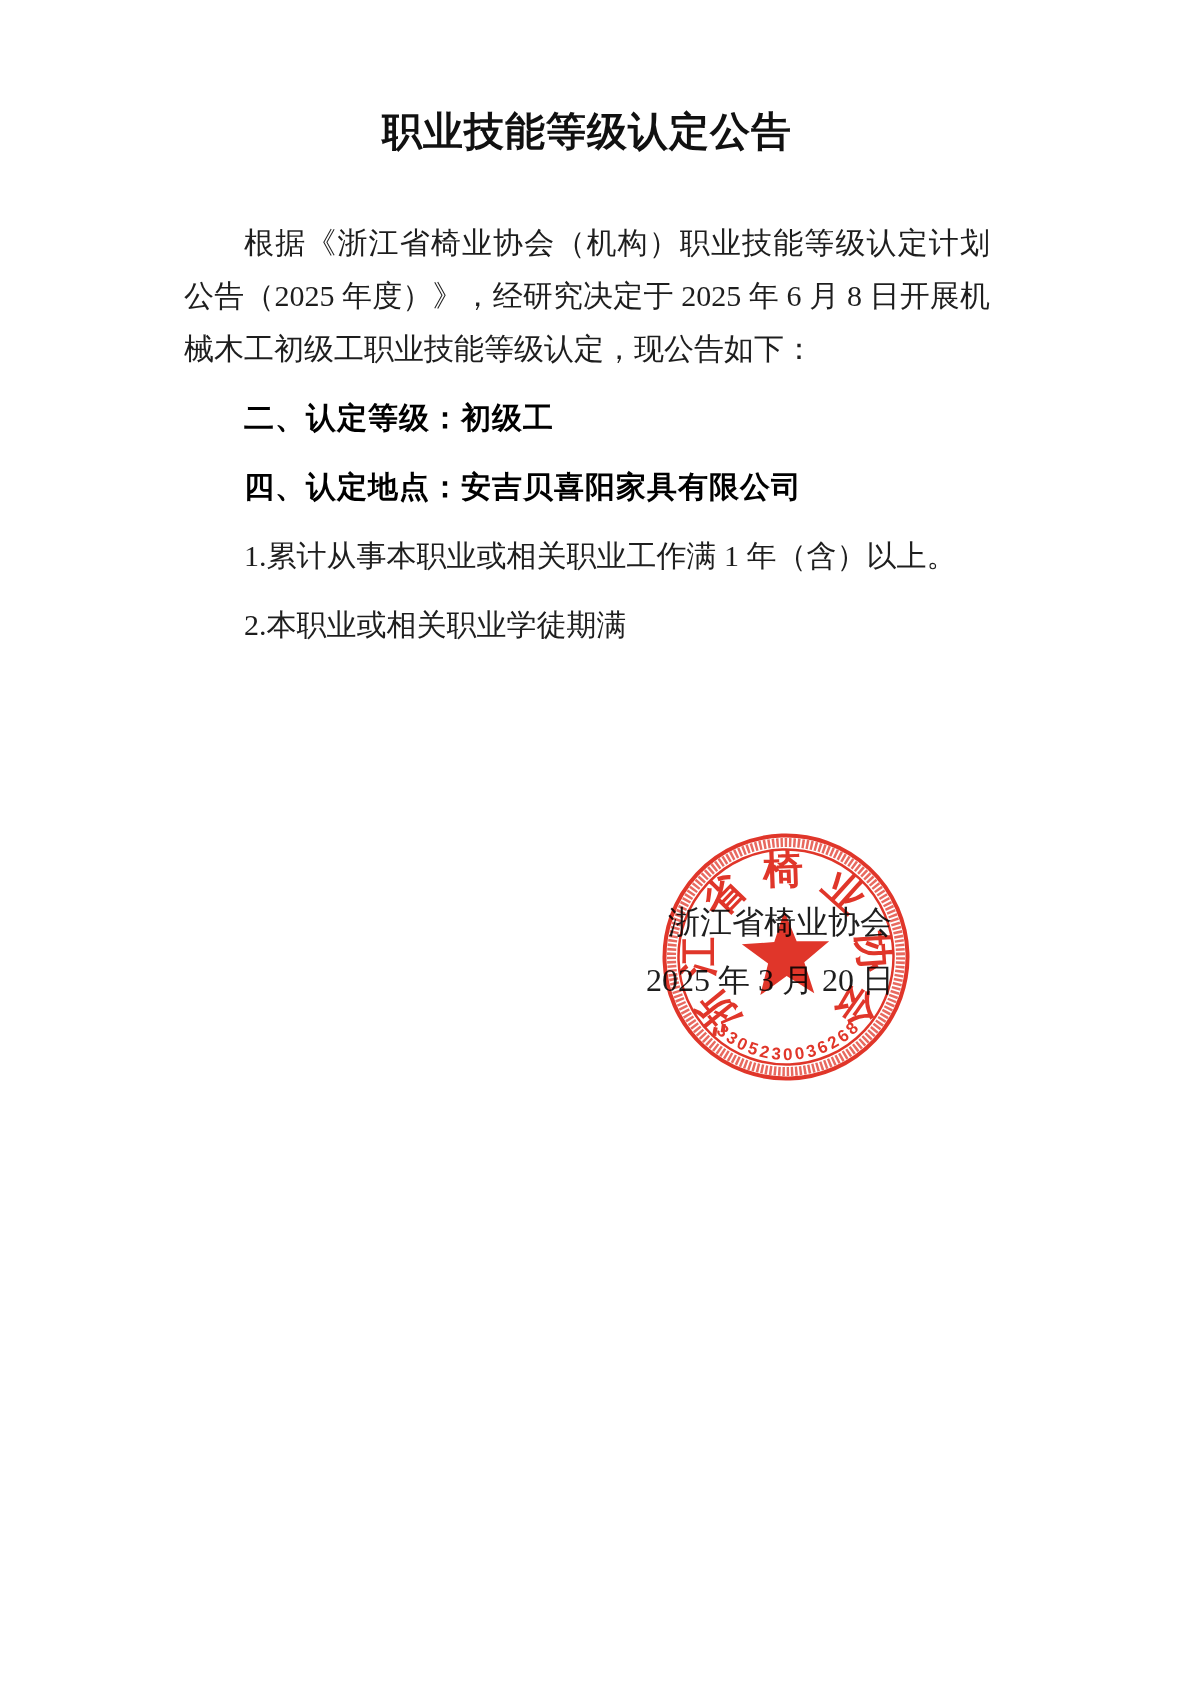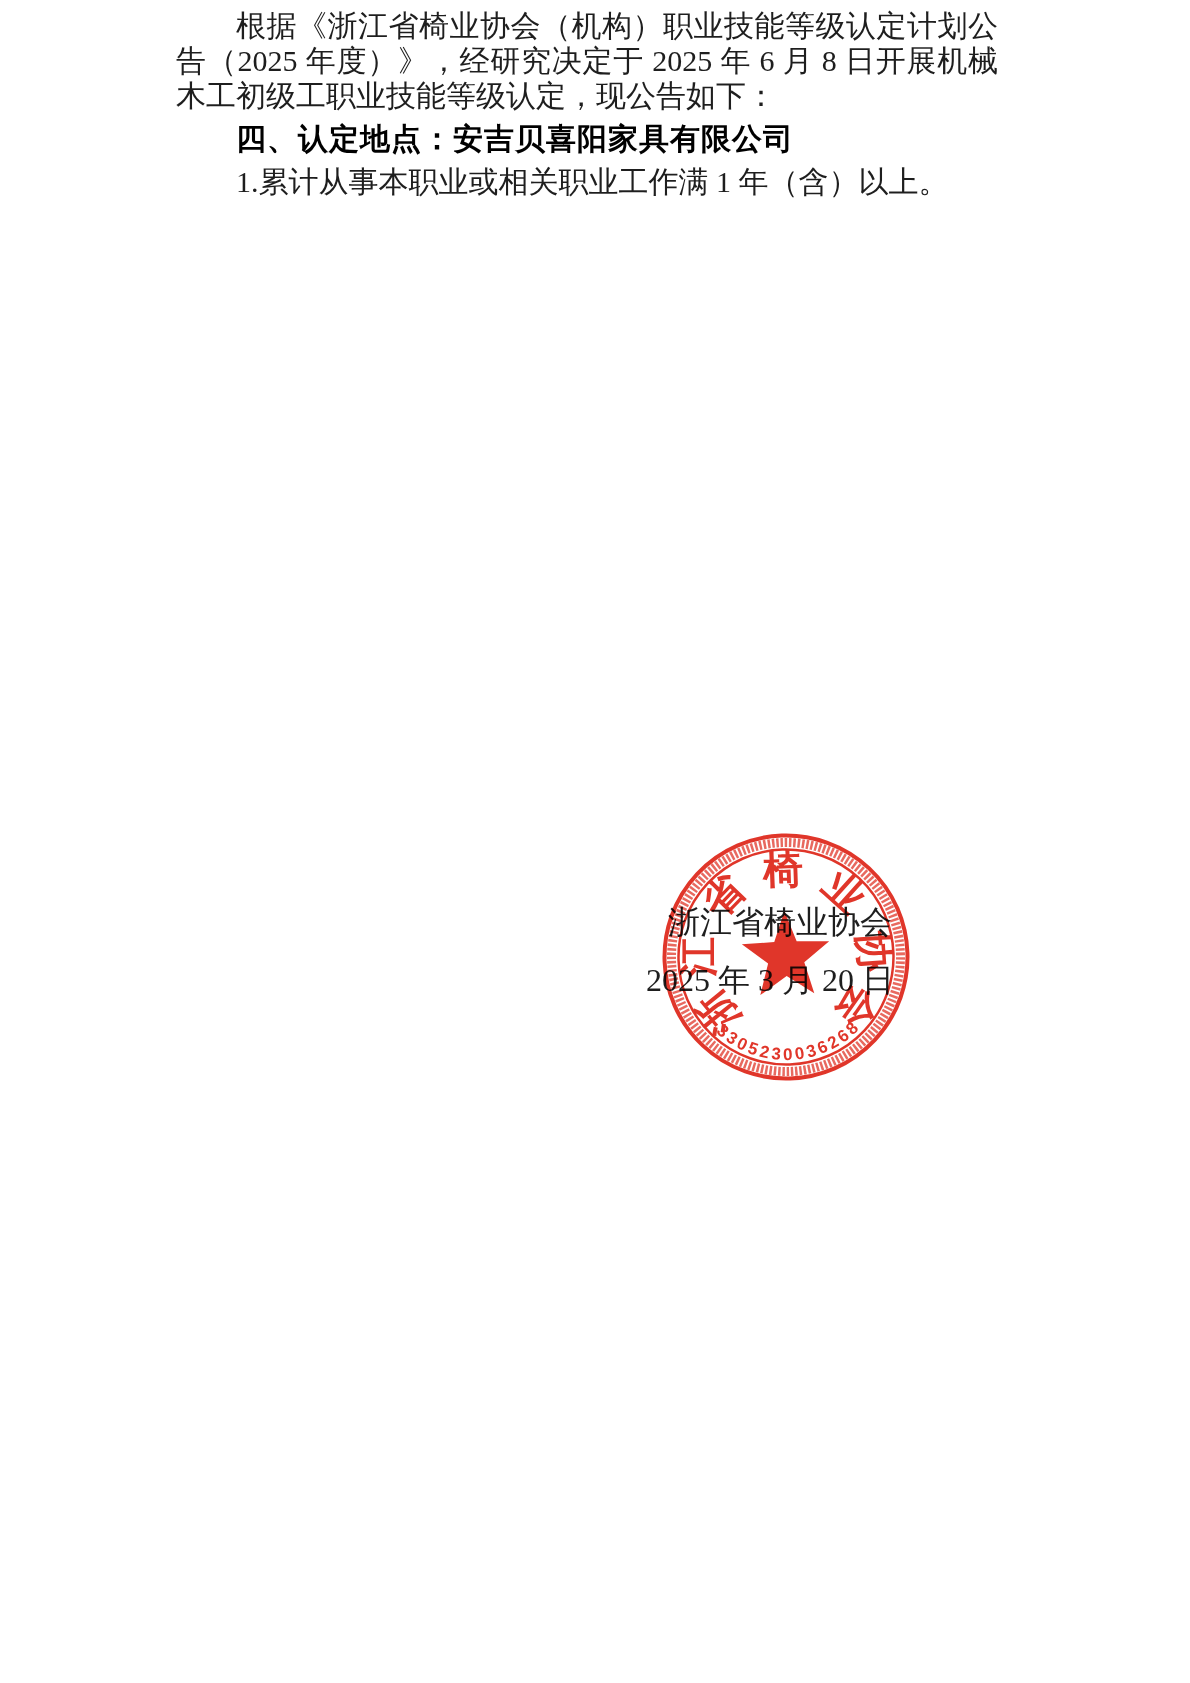--- a/index.html
+++ b/index.html
@@ -25,23 +25,23 @@
     margin: 104px 0 56px 0;
     font-size: 40px;
     line-height: 56px;
     text-align: center;
     font-weight: bold;
     color: #111111;
     font-family: "Liberation Serif", "DejaVu Serif", serif;
     letter-spacing: 1px;
   }
   p.body-line {
-    margin: 8px;
+    margin: 16px;
     font-size: 30px;
-    line-height: 35px;
+    line-height: 53px;
     text-indent: 2em;
   }
   p.intro {
     text-align: justify;
   }
   .lbl {
     font-family: "Liberation Sans", "DejaVu Sans", sans-serif;
     font-weight: bold;
     color: #000000;
     letter-spacing: 1px;
@@ -91,31 +91,34 @@
     font-family: "Liberation Sans", "DejaVu Sans", sans-serif;
   }
 </style>
 </head>
 <body>
 
 <div class="page">
 
   <div class="doc">
 
+    <h1 class="title">职业技能等级认定公告</h1>
 
     <p class="body-line intro">根据《浙江省椅业协会（机构）职业技能等级认定计划公告（2025 年度）》，经研究决定于 2025 年 6 月 8 日开展机械木工初级工职业技能等级认定，现公告如下：</p>
 
 
+    <p class="body-line item"><span class="lbl">二、认定等级：</span><span class="val-bold">初级工</span></p>
 
 
     <p class="body-line item"><span class="lbl">四、认定地点：</span><span class="val-bold">安吉贝喜阳家具有限公司</span></p>
 
 
     <p class="body-line cond">1.累计从事本职业或相关职业工作满 1 年（含）以上。</p>
 
+    <p class="body-line cond">2.本职业或相关职业学徒期满</p>
 
 
   </div>
 
   <div class="sig-org">浙江省椅业协会</div>
   <div class="sig-date">2025 年 3 月 20 日</div>
 
   <svg class="stamp" viewBox="0 0 270 270" xmlns="http://www.w3.org/2000/svg">
 
     <g fill="none" stroke="#df2b1e">

